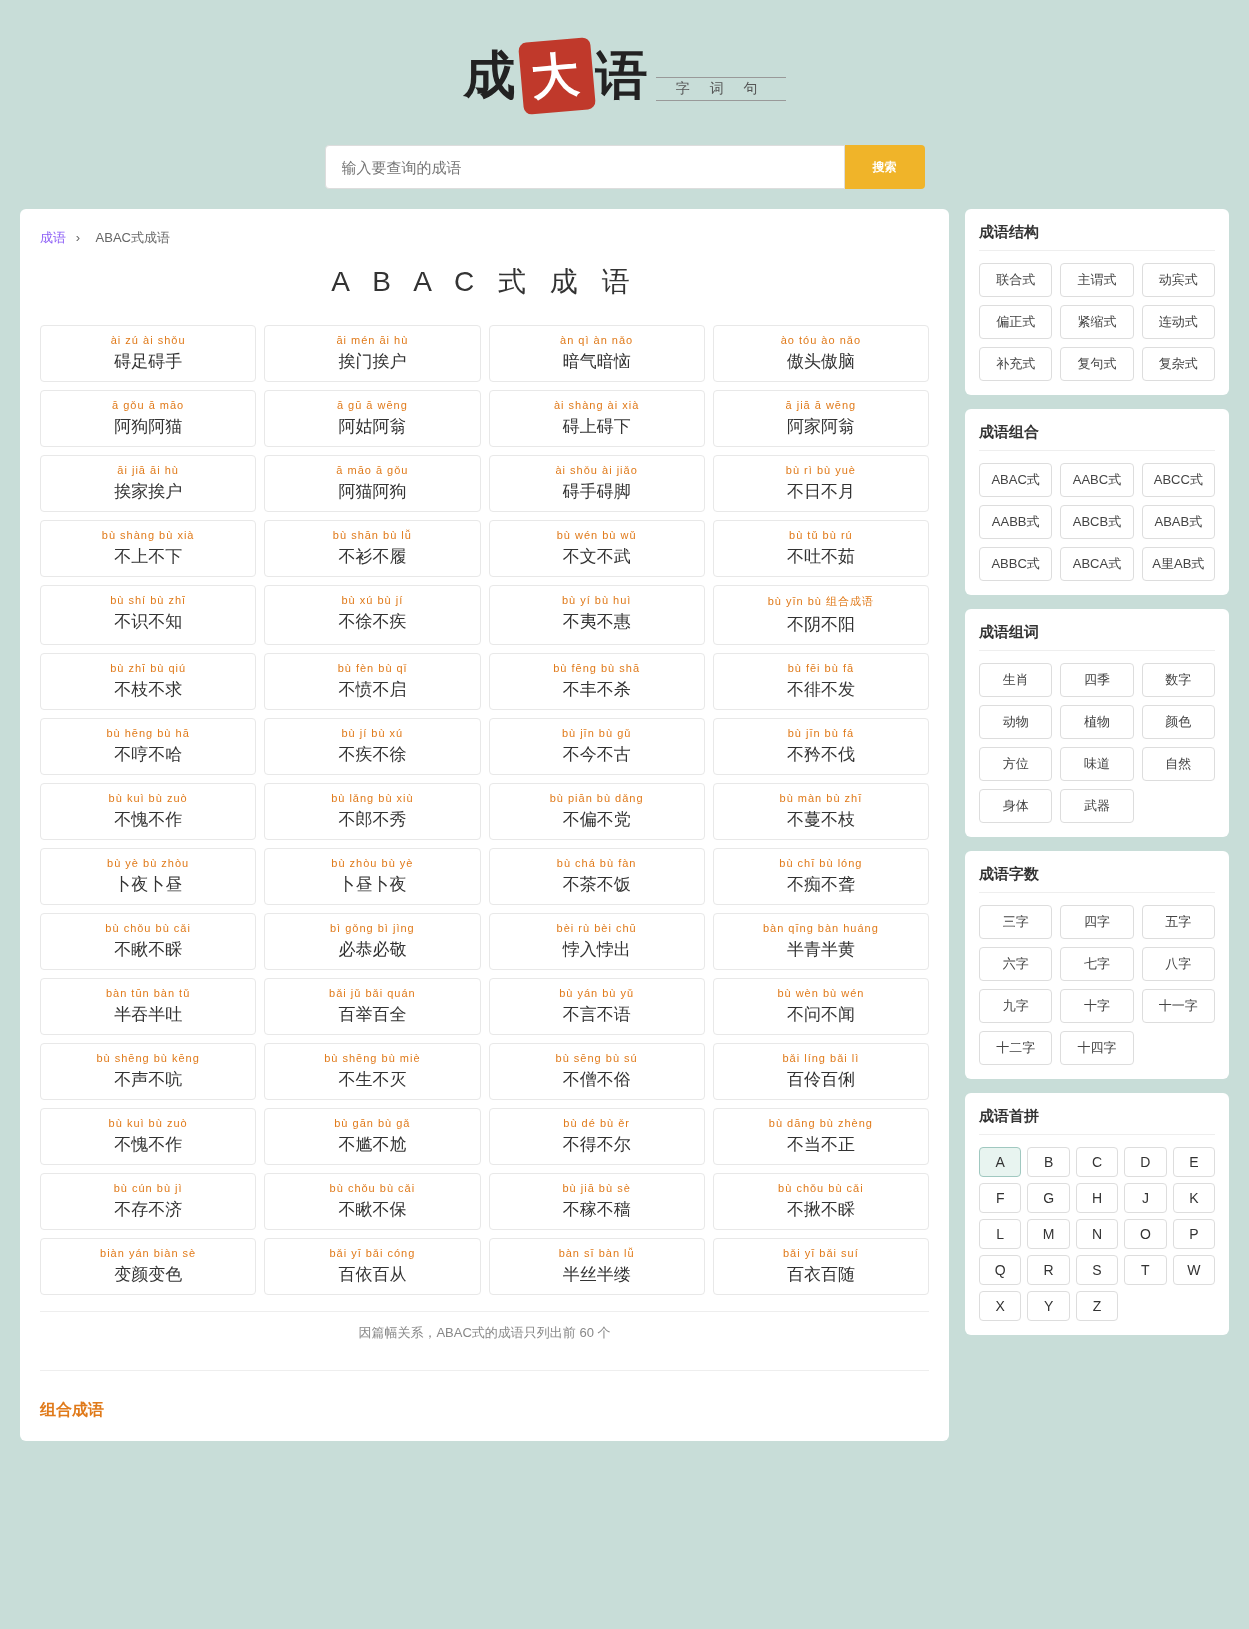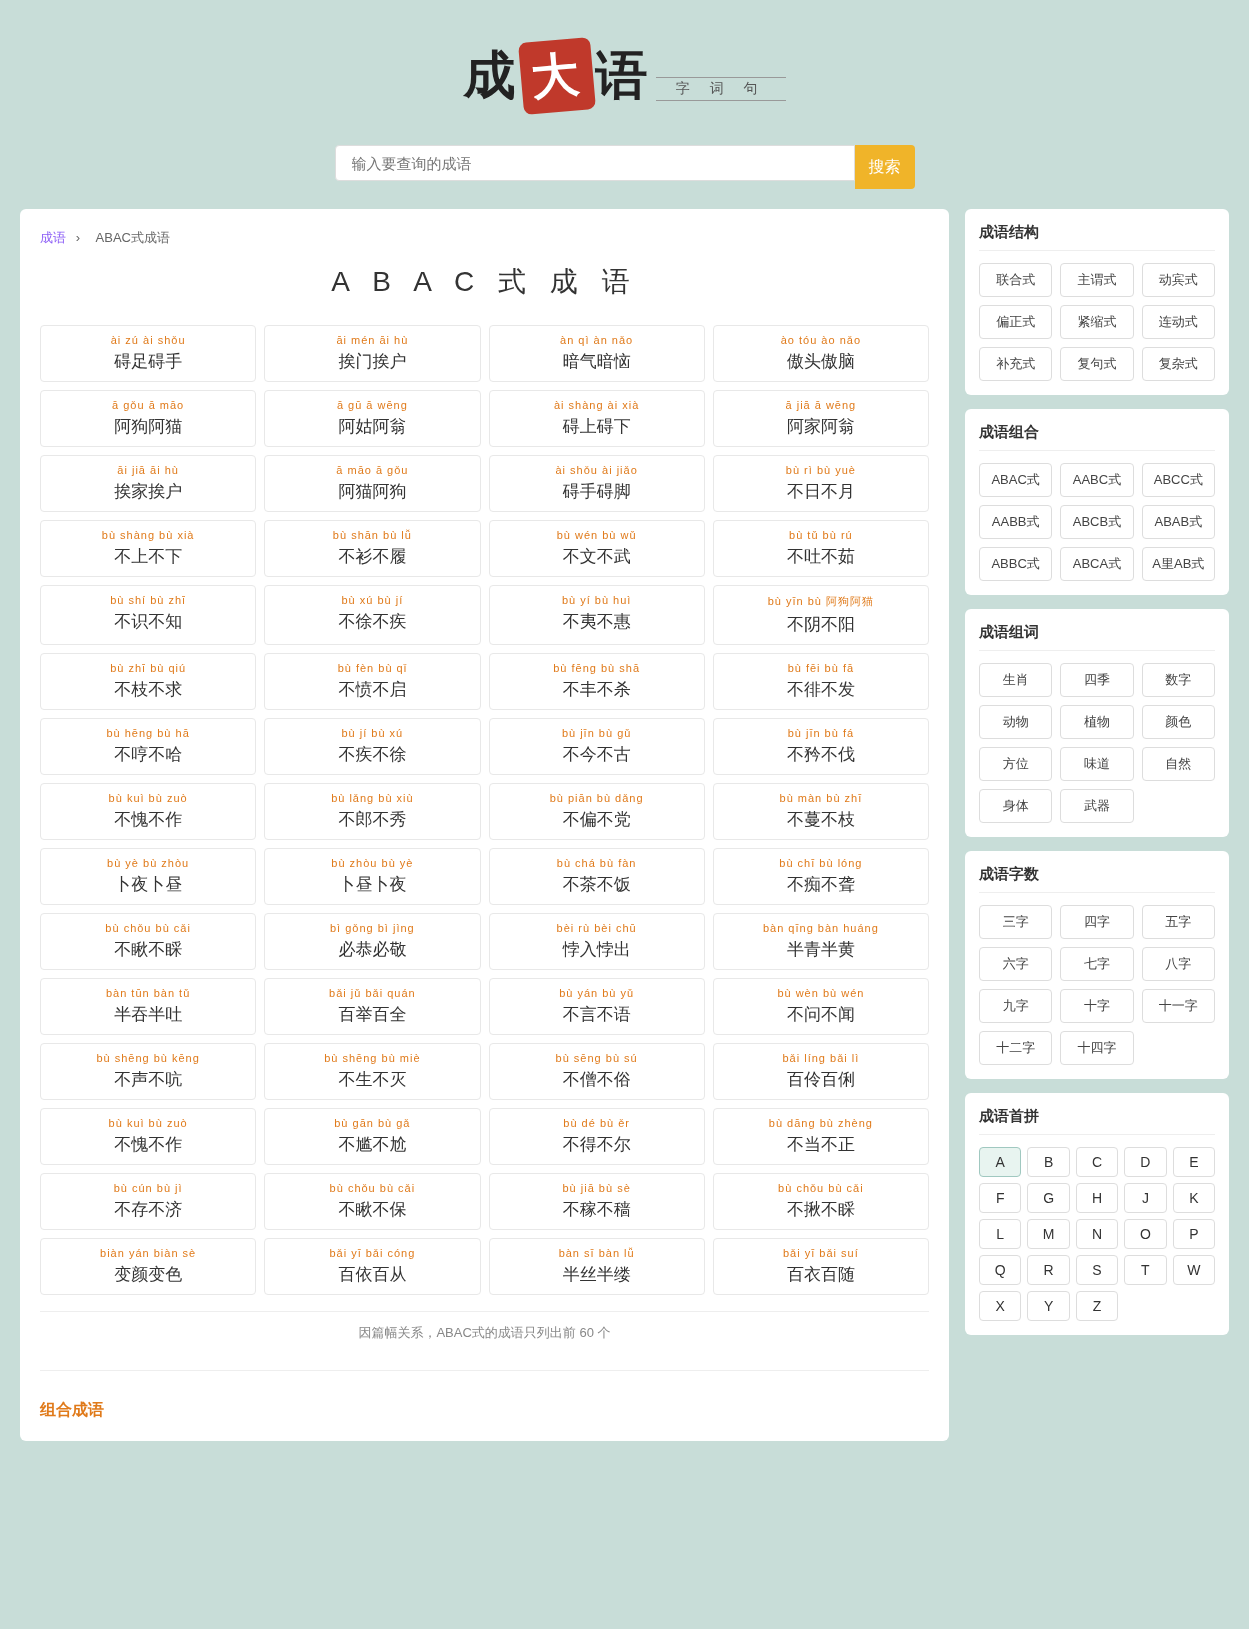--- a/index.html
+++ b/index.html
@@ -50,38 +50,38 @@
     }
 
     
     .search-area {
       display: flex;
       justify-content: center;
       margin: 18px 0 20px;
     }
     .search-input {
       width: 520px;
-      height: 36px;
+      height: 44px;
       border: 1px solid #ddd;
       border-radius: 4px 0 0 4px;
       padding: 0 16px;
       font-size: 15px;
       outline: none;
       background: white;
     }
     .search-btn {
-      width: 60px;
+      width: 80px;
       height: 44px;
       background: #f0b429;
       border: none;
       border-radius: 0 4px 4px 0;
       color: white;
-      font-size: 16px;
+      font-size: 12px;
       cursor: pointer;
-      font-weight: normal;
+      font-weight: bold;
     }
 
     
     .main-layout {
       display: flex;
       gap: 16px;
       align-items: flex-start;
     }
 
     
@@ -321,21 +321,21 @@
   </div>
           <div class="idiom-cell">
     <div class="idiom-pinyin">bù xú bù jí</div>
     <div class="idiom-chinese">不徐不疾</div>
   </div>
           <div class="idiom-cell">
     <div class="idiom-pinyin">bù yí bù huì</div>
     <div class="idiom-chinese">不夷不惠</div>
   </div>
           <div class="idiom-cell">
-    <div class="idiom-pinyin">bù yīn bù 阿狗阿猫</div>
+    <div class="idiom-pinyin">bù yīn bù 组合成语</div>
     <div class="idiom-chinese">不阴不阳</div>
   </div>
           <div class="idiom-cell">
     <div class="idiom-pinyin">bù zhī bù qiú</div>
     <div class="idiom-chinese">不枝不求</div>
   </div>
           <div class="idiom-cell">
     <div class="idiom-pinyin">bù fèn bù qǐ</div>
     <div class="idiom-chinese">不愤不启</div>
   </div>

